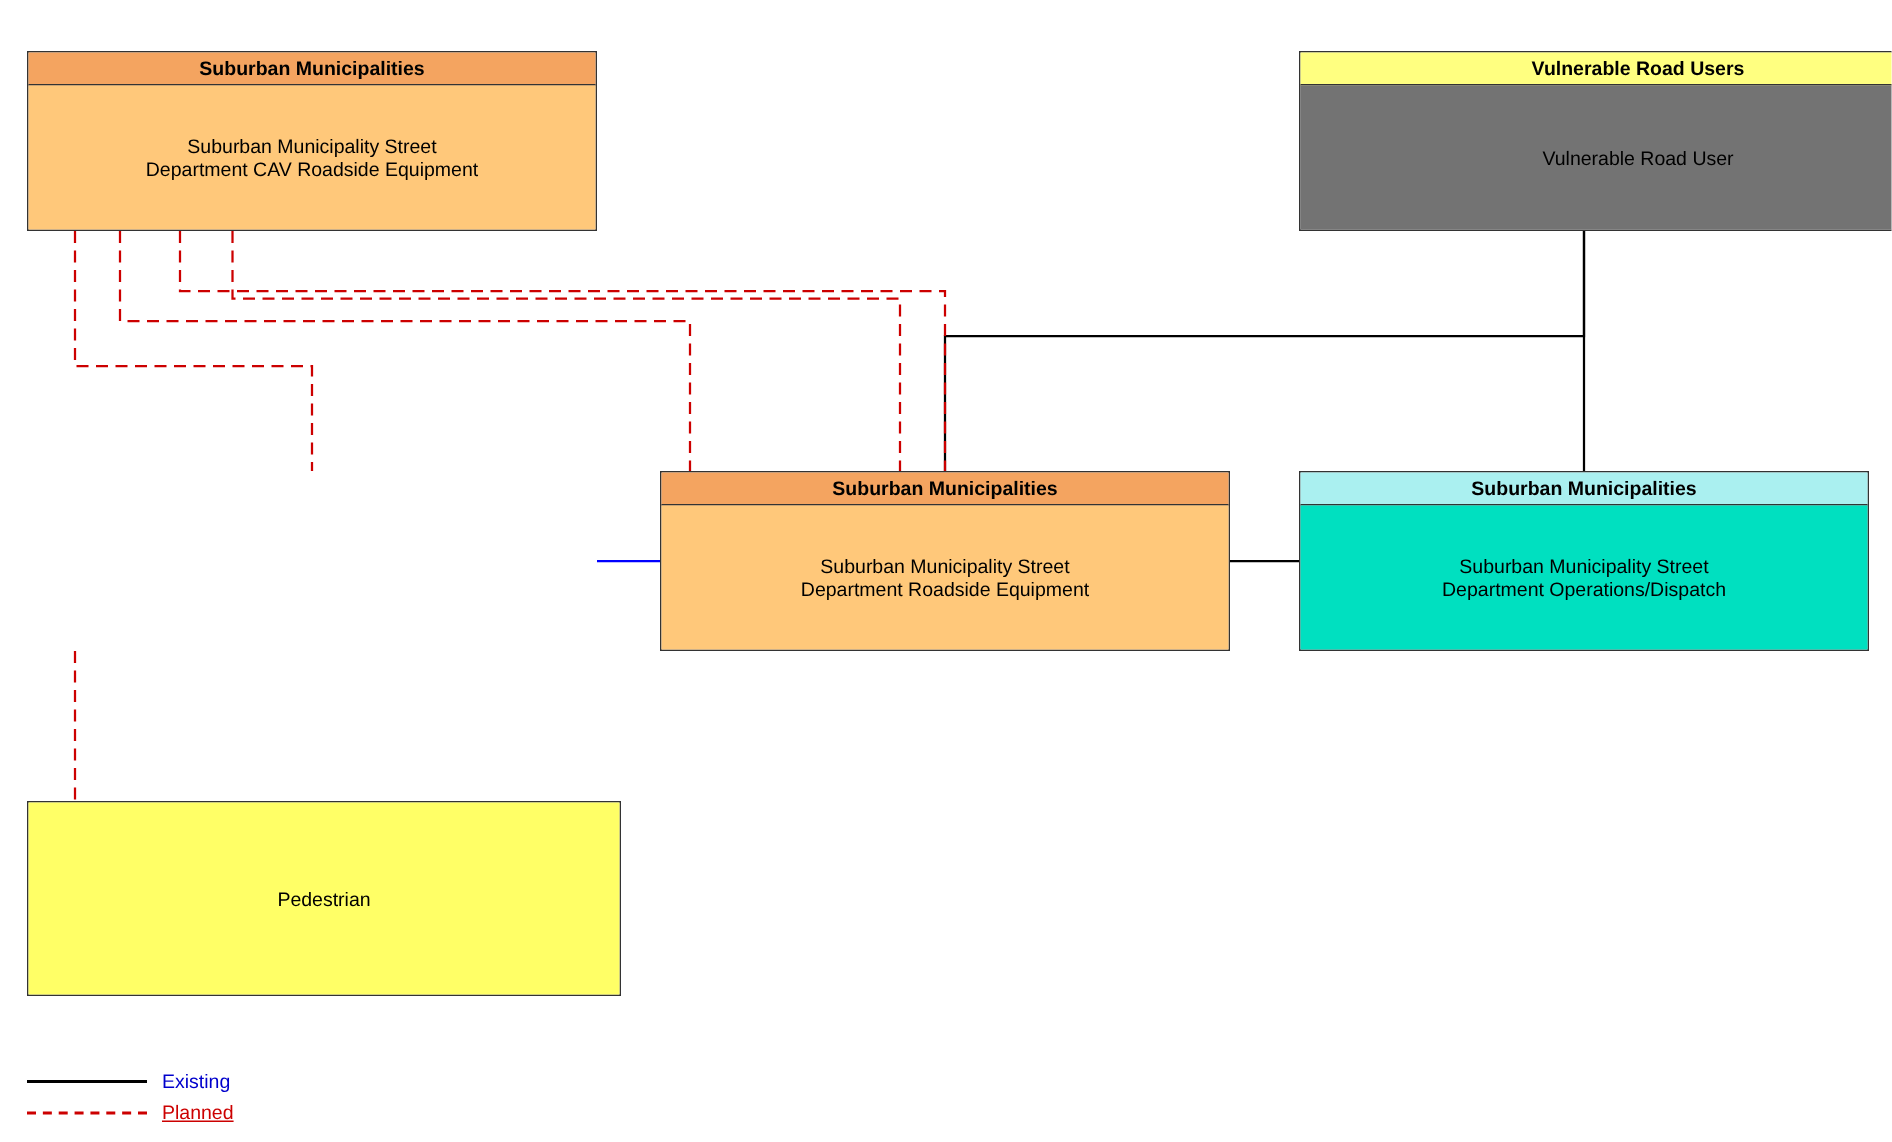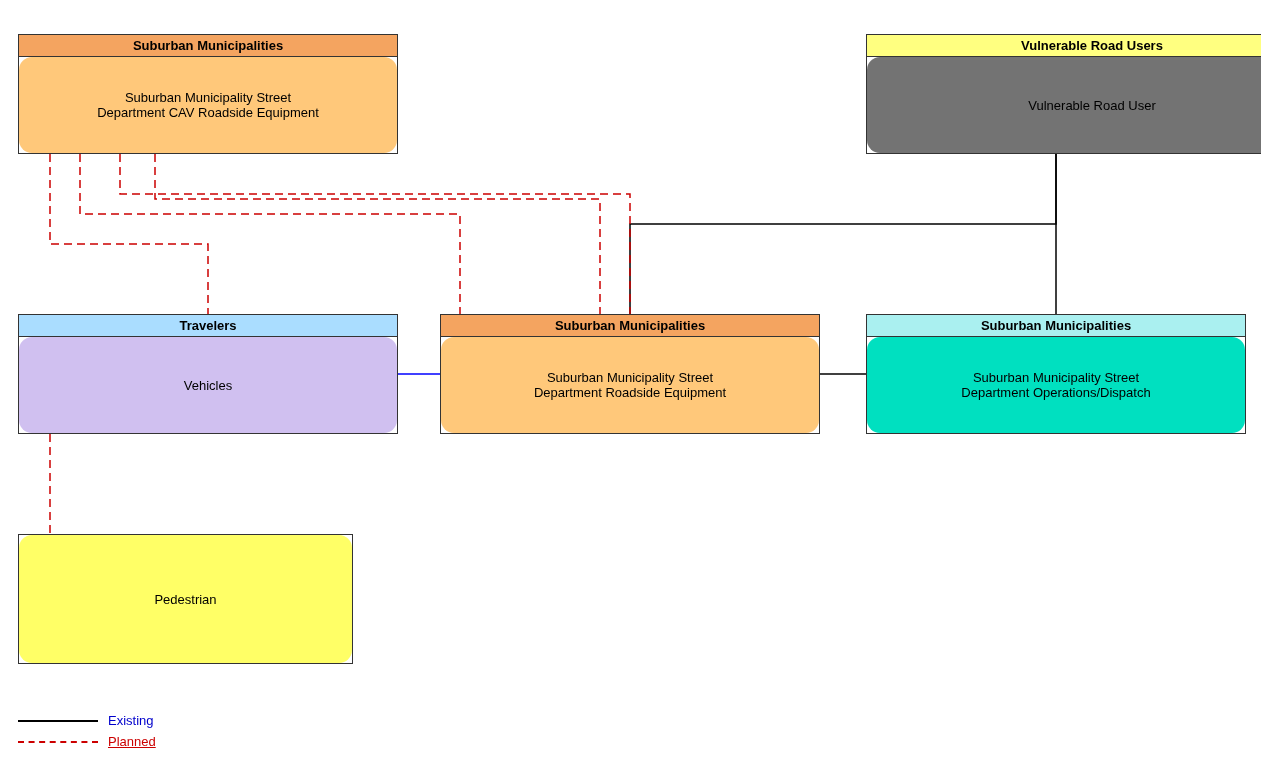--- a/index.html
+++ b/index.html
@@ -36,21 +36,20 @@
       border-bottom: 1.5px solid #333;
     }
 
     .node-body {
       padding: 4px 6px;
       font-size: 13px;
       flex: 1;
       display: flex;
       align-items: center;
       justify-content: center;
-      border-radius: 13px;
     }
 
     
     .node-cav {
       left: 18px;
       top: 10px;
       width: 380px;
       height: 120px;
     }
     .node-cav .node-header { background: #f4a460; }
@@ -93,21 +92,21 @@
       width: 380px;
       height: 120px;
     }
     .node-ops .node-header { background: #aaf0f0; }
     .node-ops .node-body { background: #00e0c0; }
 
     
     .node-pedestrian {
       left: 18px;
       top: 510px;
-      width: 335px;
+      width: 396px;
       height: 130px;
     }
     .node-pedestrian .node-body { background: #ffff66; }
 
     
     svg.lines {
       position: absolute;
       top: 0;
       left: 0;
       width: 1261px;
@@ -146,24 +145,20 @@
     <div class="node-body">
       Suburban Municipality Street<br>Department CAV Roadside Equipment
     </div>
   </div>
 
   <div class="node node-vru">
     <div class="node-header">Vulnerable Road Users</div>
     <div class="node-body">Vulnerable Road User</div>
   </div>
 
-  <div class="node node-vehicles">
-    <div class="node-header">Travelers</div>
-    <div class="node-body">Vehicles</div>
-  </div>
 
   <div class="node node-roadside">
     <div class="node-header">Suburban Municipalities</div>
     <div class="node-body">
       Suburban Municipality Street<br>Department Roadside Equipment
     </div>
   </div>
 
   <div class="node node-ops">
     <div class="node-header">Suburban Municipalities</div>

